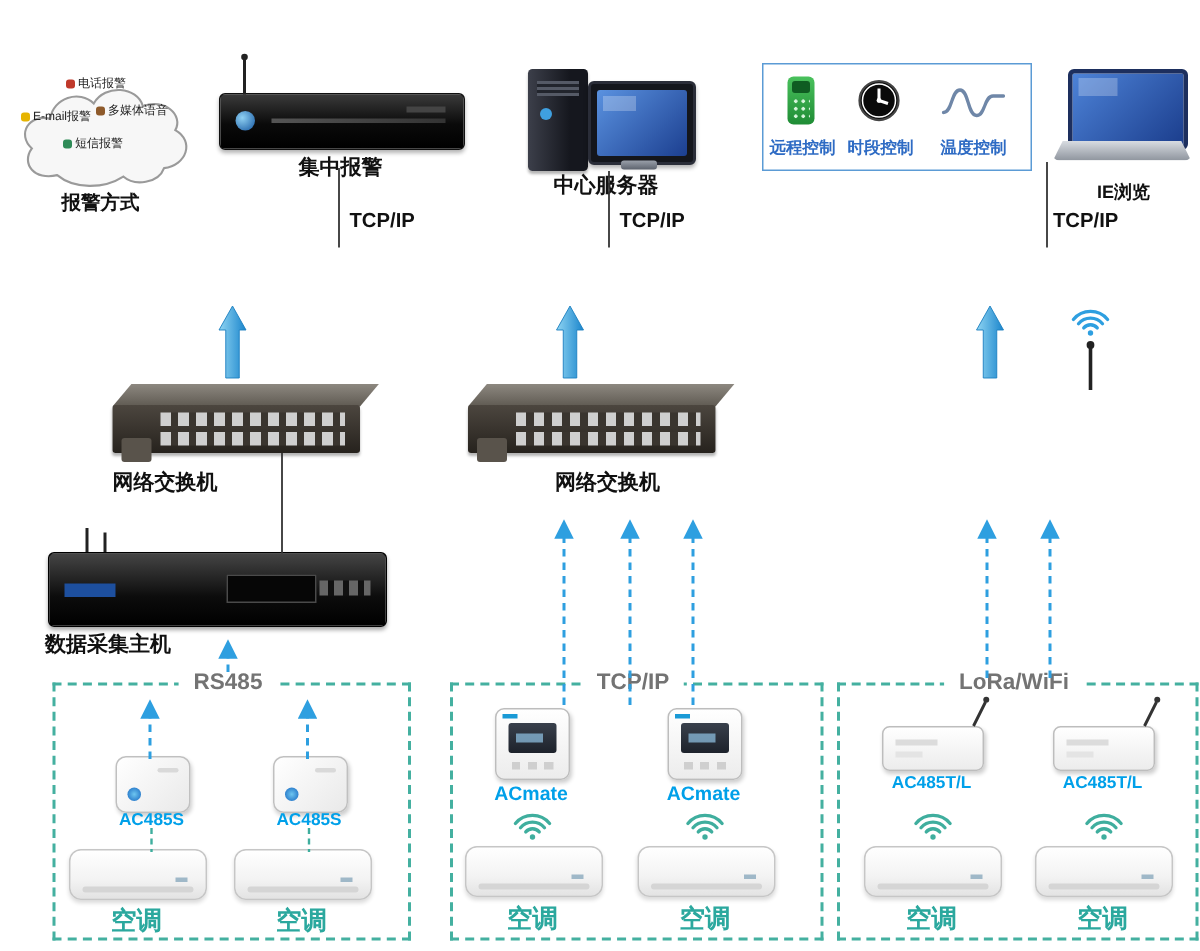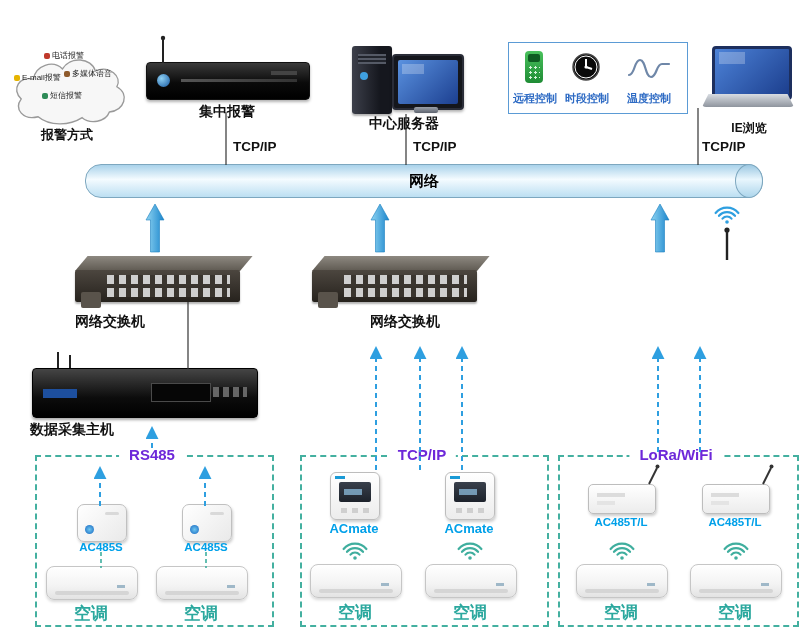--- a/index.html
+++ b/index.html
@@ -85,21 +85,21 @@
   
   .host{position:absolute;left:32px;top:368px;width:224px;height:48px;border:1px solid #000;border-radius:4px;
     background:linear-gradient(#454545,#0c0c0c 60%,#000);box-shadow:0 2px 3px rgba(0,0,0,.35);}
   .host-blue{position:absolute;left:10px;top:20px;width:34px;height:9px;background:#1d4f9e;}
   .host-screen{position:absolute;left:118px;top:14px;width:58px;height:17px;background:#060606;border:1px solid #4a4a4a;}
   .host-ports{position:absolute;right:10px;top:18px;width:34px;height:10px;
     background:repeating-linear-gradient(90deg,#666 0 6px,#111 6px 10px);}
 
   
   .zone{position:absolute;border:2px dashed #44b0a0;}
-  .proto{position:absolute;top:446px;transform:translateX(-50%);font-size:15px;font-weight:bold;color:#6d28d9;
+  .proto{position:absolute;top:446px;transform:translateX(-50%);font-size:15px;font-weight:bold;color:#737373;
     background:#fff;padding:0 10px;z-index:3;white-space:nowrap;}
   .dev-lbl{position:absolute;text-align:center;font-weight:bold;color:#00a0e9;font-size:11.5px;white-space:nowrap;}
   .ac-lbl{position:absolute;width:90px;text-align:center;font-weight:bold;color:#2ba89e;font-size:17px;}
 
   .adapter{position:absolute;width:48px;height:36px;border:1px solid #c0c0c0;border-radius:7px;
     background:linear-gradient(135deg,#ffffff,#e9e9e9);box-shadow:1px 2px 3px rgba(0,0,0,.2);}
   .adapter::before{content:'';position:absolute;left:7px;bottom:7px;width:9px;height:9px;border-radius:50%;
     background:radial-gradient(#6ec6f0,#1565c0);}
   .adapter::after{content:'';position:absolute;right:7px;top:7px;width:14px;height:3px;background:#d9d9d9;border-radius:2px;}
 
@@ -183,24 +183,20 @@
   </div>
 
   <div class="laptop-screen"></div>
   <div class="laptop-base"></div>
   <div class="lbl center" style="left:710px;top:120px;width:78px;font-size:12px">IE浏览</div>
 
   <span class="lbl tcp" style="left:233px;top:139px">TCP/IP</span>
   <span class="lbl tcp" style="left:413px;top:139px">TCP/IP</span>
   <span class="lbl tcp" style="left:702px;top:139px">TCP/IP</span>
 
-  <div class="pipe">
-    <div class="pipe-cap"></div>
-    <span class="pipe-lbl">网络</span>
-  </div>
 
   <div class="switch" style="left:75px;top:256px">
     <div class="sw-top"></div>
     <div class="sw-front">
         <div class="sw-brand"></div>
       </div>
   </div>
   <div class="lbl" style="left:75px;top:313px">网络交换机</div>
 
   <div class="switch" style="left:312px;top:256px">

